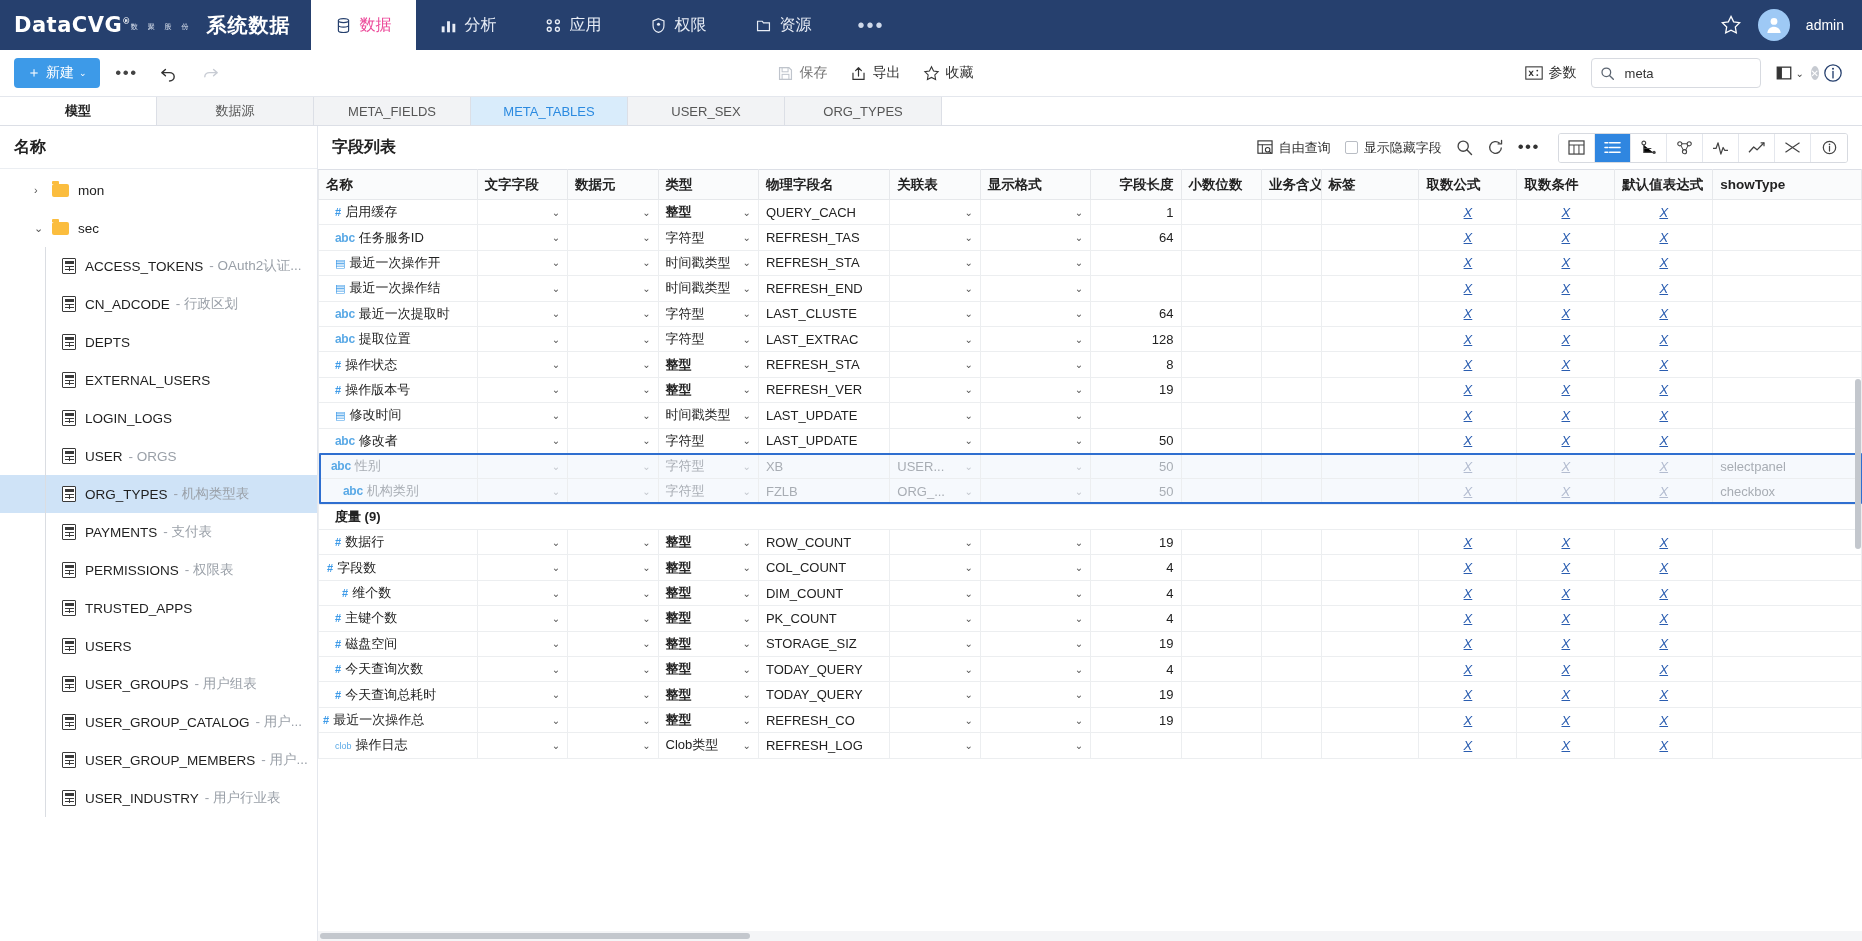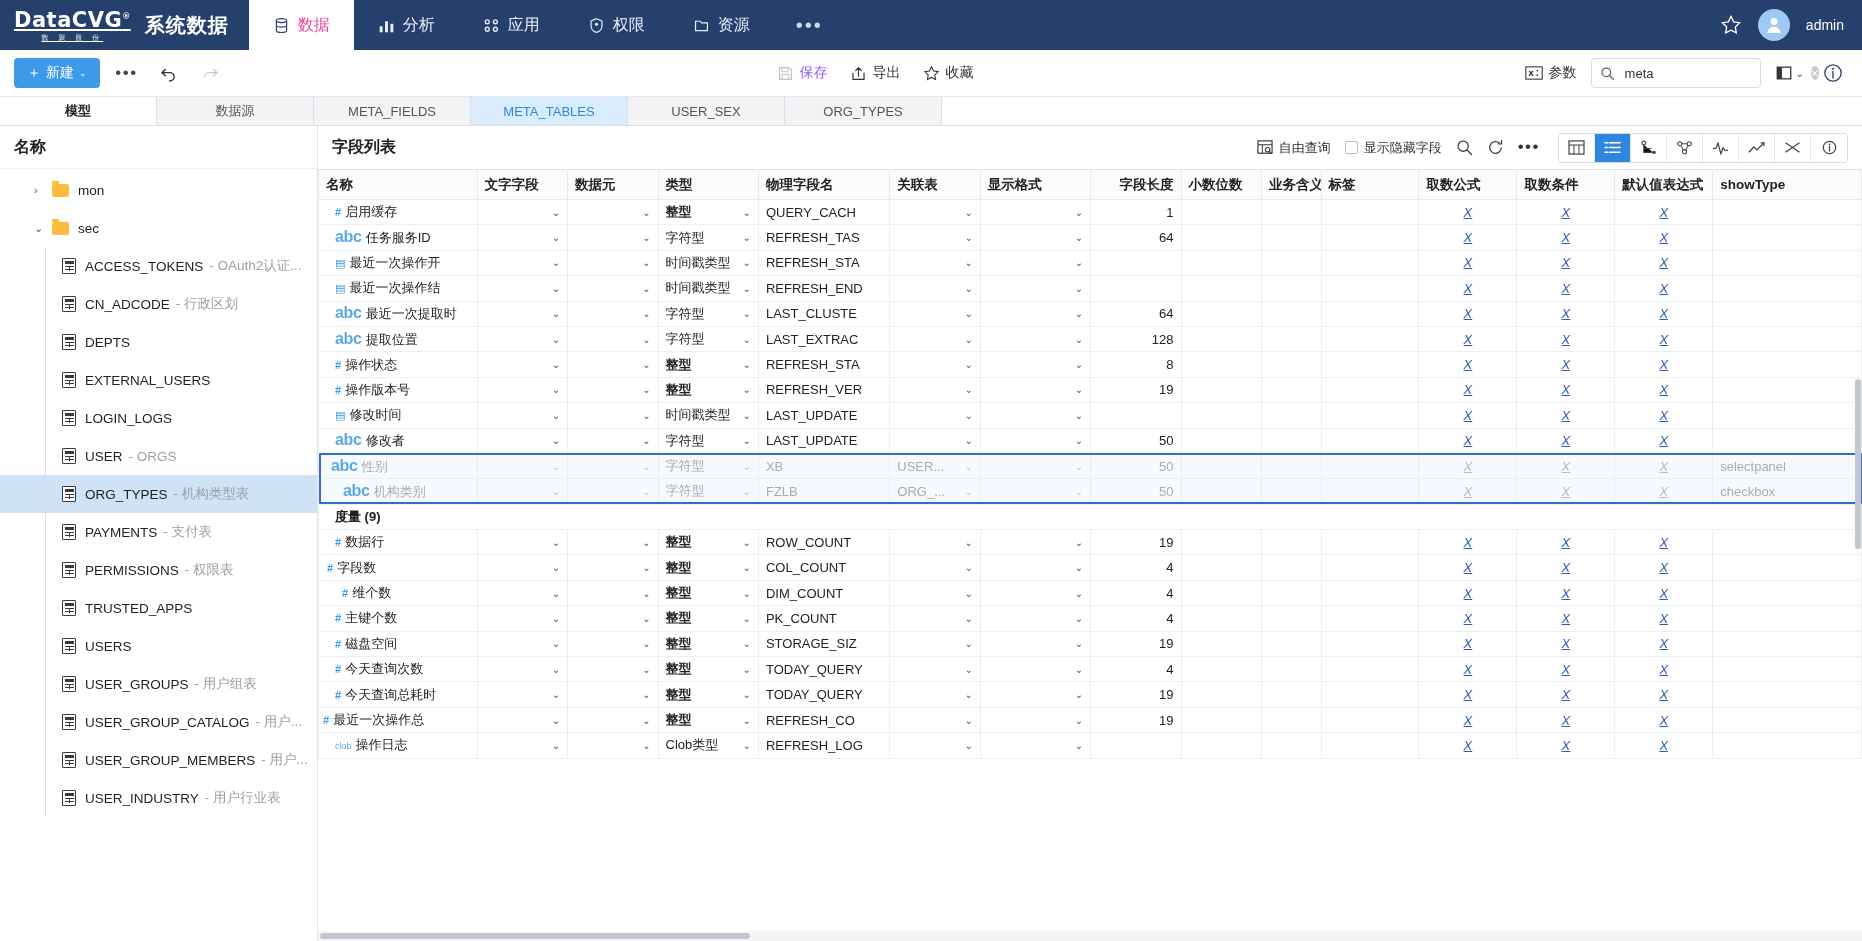--- a/index.html
+++ b/index.html
@@ -17,21 +17,21 @@
   
   .topnav {
     height: 50px; background: #26406e;
     display: flex; align-items: stretch;
     color: #fff; position: relative;
   }
   .brand {
     display: flex; align-items: center; gap: 14px;
     padding: 0 20px 0 14px;
   }
-  .logo { display:flex; flex-direction:column; align-items:center; line-height:1;text-decoration:underline; }
+  .logo { display:flex; align-items:center; line-height:1; }
   .logo-main {
     font-size: 21px; font-weight: bold; letter-spacing: .5px;
     font-family: "DejaVu Sans", sans-serif; color:#fff; position: relative;
   }
   .logo-main sup { font-size: 8px; vertical-align: super; }
   .logo-sub { font-size: 7px; letter-spacing: 4px; margin-top: 3px; color:#dfe6f2;}
   .brand-title { font-size: 20px; font-weight: bold; letter-spacing: 1px;}
   .navtabs { display: flex; align-items: stretch; }
   .navtab {
     display: flex; align-items: center; gap: 7px;
@@ -65,21 +65,21 @@
   }
   .tb-ico {
     width: 30px; height: 30px; display:flex; align-items:center; justify-content:center;
     cursor:pointer; color:#444;
   }
   .tb-ico.disabled { color:#c8ccd4; cursor:default; }
   .tb-center { margin-left: auto; display:flex; align-items:center; gap: 22px; }
   .tb-item {
     display:flex; align-items:center; gap:6px; font-size:14px; color:#333; cursor:pointer;
   }
-  .tb-item.disabled { color:#8b5cf6; cursor:default; }
+  .tb-item.disabled { color:#737373; cursor:default; }
   .tb-right { margin-left:auto; display:flex; align-items:center; gap: 14px; }
   .searchbox {
     display:flex; align-items:center; gap:8px; border:1px solid #d7dae0; border-radius:4px;
     height: 30px; width: 170px; padding: 0 8px; background:#fff;
   }
   .searchbox input {
     border:none; outline:none; font-size:13px; flex:1; color:#333;
     font-family: "Liberation Sans", sans-serif; background: transparent;
   }
   .clear-x {
@@ -167,21 +167,21 @@
     font-size: 13.5px; white-space:nowrap; overflow:hidden;
   }
   table.grid td {
     border:1px solid #eceef0; height: 25.4px; padding: 0 7px; color:#222;
     white-space:nowrap; overflow:hidden; vertical-align: middle;
   }
   .cell-flex { display:flex; align-items:center; justify-content:space-between; gap:4px;}
   .chev { color:#555; font-size:10px; flex:0 0 auto; }
   .typ-pre { font-size: 11px; margin-right:4px; }
   .typ-hash { color:#3d9ae8; font-weight:bold; }
-  .typ-abc { color:#5aa9e6; font-size:16px; font-weight:bold; letter-spacing:-.3px;}
+  .typ-abc { color:#5aa9e6; font-size:12px; font-weight:bold; letter-spacing:-.3px;}
   .typ-cal { color:#3d9ae8; font-size:11px; }
   .typ-clob { color:#5aa9e6; font-size:9px; }
   td.num { text-align:right; }
   td.ctr { text-align:center; }
   .xlink { color:#2a5db0; text-decoration: underline; font-style: italic; cursor:pointer; }
   .grouprow td {
     background:#fff; font-weight:bold; color:#333; border-left:1px solid #eceef0;
     border-right:1px solid #eceef0;
   }
   tr.selgroup td { background:#f6f9fd; color:#a8adb4; }

